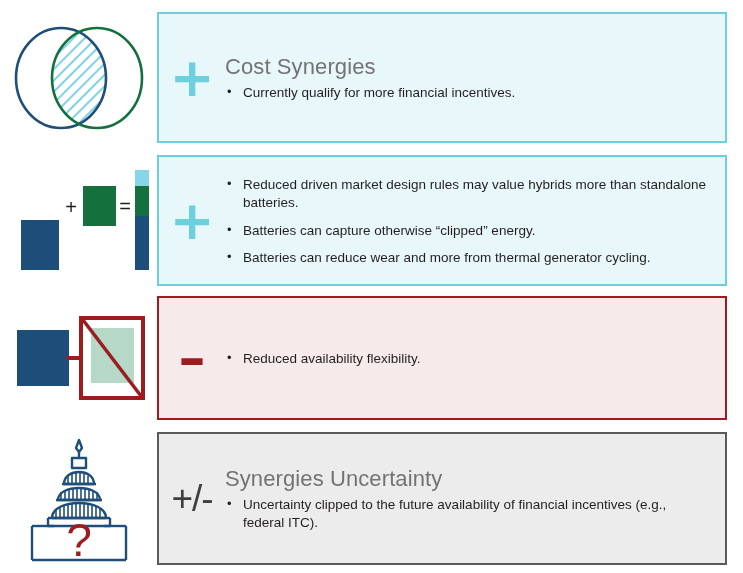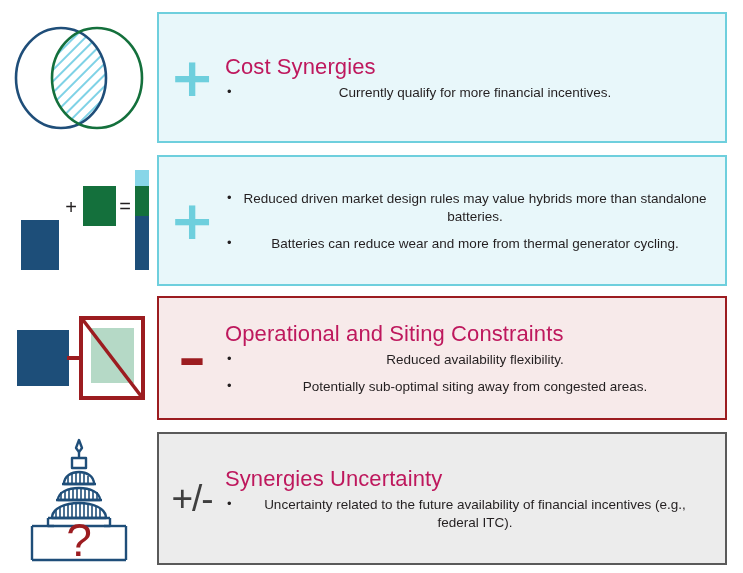--- a/index.html
+++ b/index.html
@@ -103,31 +103,30 @@
 
   .panel-body {
     flex: 1 1 auto;
     padding-right: 18px;
     padding-top: 2px;
   }
 
   .panel-title {
     font-size: 22px;
     font-weight: 400;
-    color: #be185d;
+    color: #737373;
     line-height: 1.1;
     margin: 0 0 5px 0;
     letter-spacing: 0.1px;
   }
 
   ul.bullets {
     list-style: none;
     margin: 0;
     padding: 0;
-    text-align: center;
   }
   ul.bullets li {
     position: relative;
     padding-left: 18px;
     font-size: 13.5px;
     line-height: 1.34;
     color: #231f20;
     margin-bottom: 9px;
   }
   ul.bullets li:last-child { margin-bottom: 0; }
@@ -210,20 +209,21 @@
       </svg>
     </div>
 
     <div class="panel panel-market">
       <div class="sign-cell">
         <span class="sign-plus">+</span>
       </div>
       <div class="panel-body">
         <ul class="bullets">
           <li>Reduced driven market design rules may value hybrids more than standalone batteries.</li>
+          <li>Batteries can capture otherwise “clipped” energy.</li>
           <li>Batteries can reduce wear and more from thermal generator cycling.</li>
         </ul>
       </div>
     </div>
   </div>
 
   <div class="row row-3">
 
     <div class="icon-cell">
       <svg class="constraint" viewBox="0 0 140 104">
@@ -238,24 +238,22 @@
 
         <line x1="74" y1="14" x2="132" y2="90" stroke="#9c1c20" stroke-width="3.5"></line>
       </svg>
     </div>
 
     <div class="panel panel-constraints">
       <div class="sign-cell">
         <span class="sign-minus">–</span>
       </div>
       <div class="panel-body">
-        <h2 class="panel-title">Operational and Siting Constraints</h2>
         <ul class="bullets">
           <li>Reduced availability flexibility.</li>
-          <li>Potentially sub-optimal siting away from congested areas.</li>
         </ul>
       </div>
     </div>
   </div>
 
   <div class="row row-4">
 
     <div class="icon-cell">
       <svg class="capitol" viewBox="0 0 110 126">
         <g fill="none" stroke="#1f4e79" stroke-width="2.4" stroke-linejoin="round">
@@ -320,19 +318,19 @@
       </svg>
     </div>
 
     <div class="panel panel-regulatory">
       <div class="sign-cell">
         <span class="sign-plusminus">+/-</span>
       </div>
       <div class="panel-body">
         <h2 class="panel-title">Synergies Uncertainty</h2>
         <ul class="bullets">
-          <li>Uncertainty related to the future availability of financial incentives (e.g., federal ITC).</li>
+          <li>Uncertainty clipped to the future availability of financial incentives (e.g., federal ITC).</li>
         </ul>
       </div>
     </div>
   </div>
 
 </div>
 
 </body></html>

